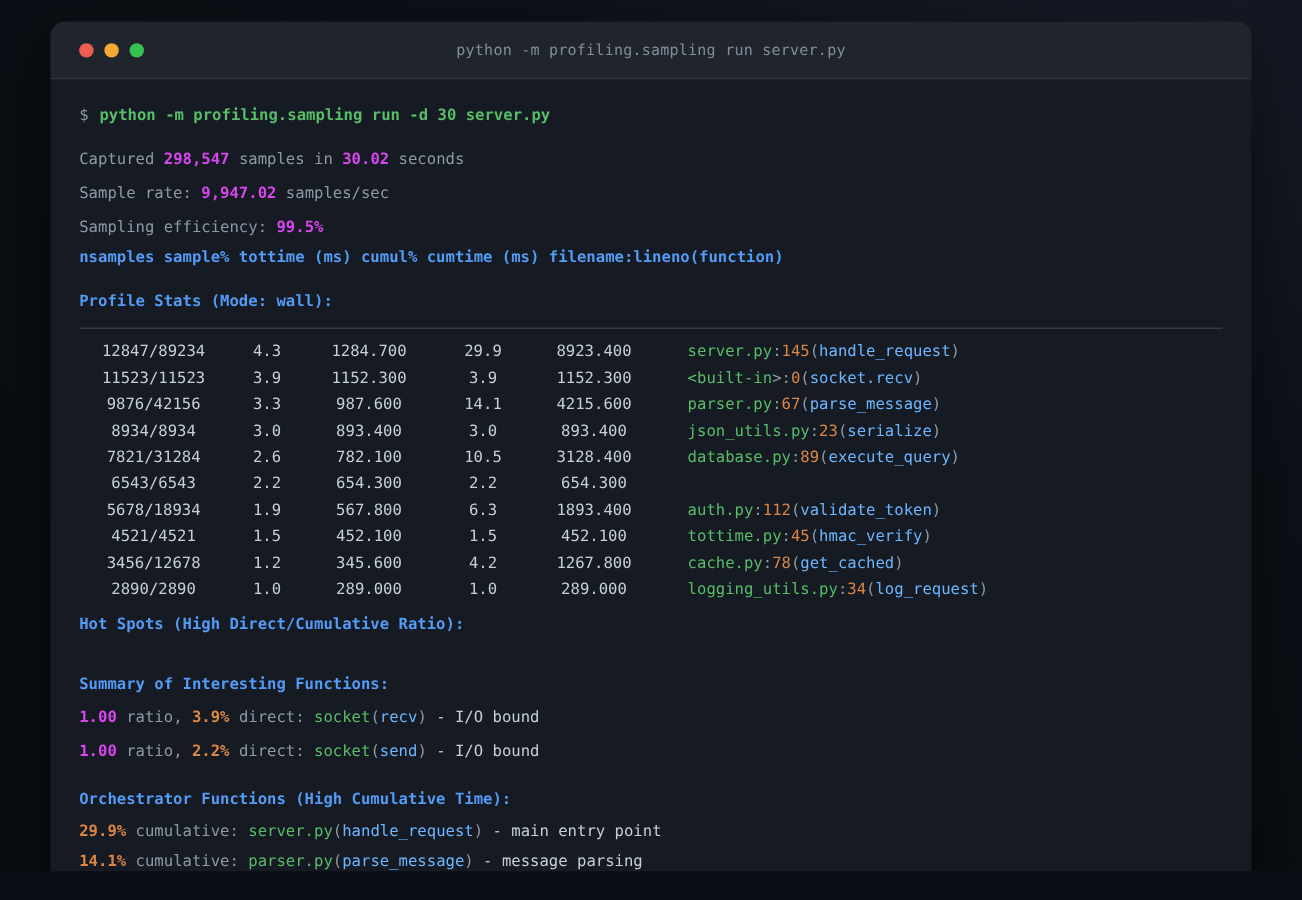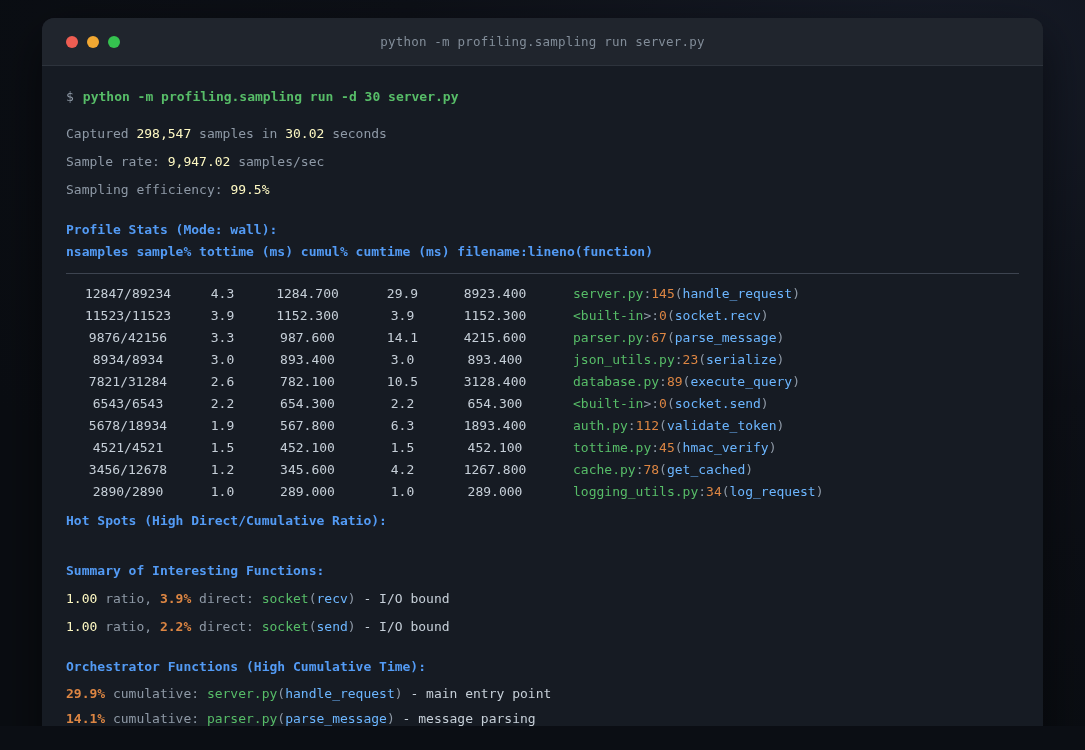--- a/index.html
+++ b/index.html
@@ -35,21 +35,21 @@
   }
   .term-body {
     padding: 16px 24px 0 24px;
     font-size: 13px; color: #c6cfd8;
   }
   .text-line { white-space: pre; }
   
   .dim    { color: #8e99a6; }
   .bright { color: #c6cfd8; }
   .green  { color: #57bd68; }
-  .greenb { color: #fef9c3; font-weight: normal; }
+  .greenb { color: #d946ef; font-weight: bold; }
   .hblue  { color: #539bf5; font-weight: bold; }
   .fblue  { color: #6cb6ff; text-align: center; }
   .orange { color: #dd8643; }
   .orangeb{ color: #dd8643; font-weight: bold; }
   
   .cmd-line { line-height: 30px; margin-bottom: 6px; }
   .cmd-line .cmd { font-weight: bold; }
   .prompt-sym { margin-right: 9px; }
   .info-block { margin-top: 8px; }
   .info-block .text-line { line-height: 28px; }
@@ -87,22 +87,22 @@
     <div class="term-body">
 
       <div class="text-line cmd-line"><span class="dim prompt-sym">$</span><span class="green cmd">python -m profiling.sampling run -d 30 server.py</span></div>
 
       <div class="info-block">
         <div class="text-line"><span class="dim">Captured </span><span class="greenb">298,547</span><span class="dim"> samples in </span><span class="greenb">30.02</span><span class="dim"> seconds</span></div>
         <div class="text-line"><span class="dim">Sample rate: </span><span class="greenb">9,947.02</span><span class="dim"> samples/sec</span></div>
         <div class="text-line"><span class="dim">Sampling efficiency: </span><span class="greenb">99.5%</span></div>
       </div>
 
+      <div class="text-line hblue cols-heading">nsamples sample% tottime (ms) cumul% cumtime (ms) filename:lineno(function)</div>
       <div class="text-line hblue stats-heading">Profile Stats (Mode: wall):</div>
-      <div class="text-line hblue cols-heading">nsamples sample% tottime (ms) cumul% cumtime (ms) filename:lineno(function)</div>
       <div class="divider"></div>
 
       <div id="stats-rows">
   <div class="stat-row">
     <span class="num">12847/89234</span>
     <span class="num">4.3</span>
     <span class="num">1284.700</span>
     <span class="num">29.9</span>
     <span class="num">8923.400</span>
     <span class="loc"><span class="green">server.py</span><span class="dim">:</span><span class="orange">145</span><span class="dim">(</span><span class="fblue">handle_request</span><span class="dim">)</span></span>
@@ -143,21 +143,20 @@
     <span class="num">3128.400</span>
     <span class="loc"><span class="green">database.py</span><span class="dim">:</span><span class="orange">89</span><span class="dim">(</span><span class="fblue">execute_query</span><span class="dim">)</span></span>
   </div>
 
   <div class="stat-row">
     <span class="num">6543/6543</span>
     <span class="num">2.2</span>
     <span class="num">654.300</span>
     <span class="num">2.2</span>
     <span class="num">654.300</span>
-    <span class="loc"><span class="green">&lt;built-in</span><span class="dim">&gt;:</span><span class="orange">0</span><span class="dim">(</span><span class="fblue">socket.send</span><span class="dim">)</span></span>
   </div>
 
   <div class="stat-row">
     <span class="num">5678/18934</span>
     <span class="num">1.9</span>
     <span class="num">567.800</span>
     <span class="num">6.3</span>
     <span class="num">1893.400</span>
     <span class="loc"><span class="green">auth.py</span><span class="dim">:</span><span class="orange">112</span><span class="dim">(</span><span class="fblue">validate_token</span><span class="dim">)</span></span>
   </div>

